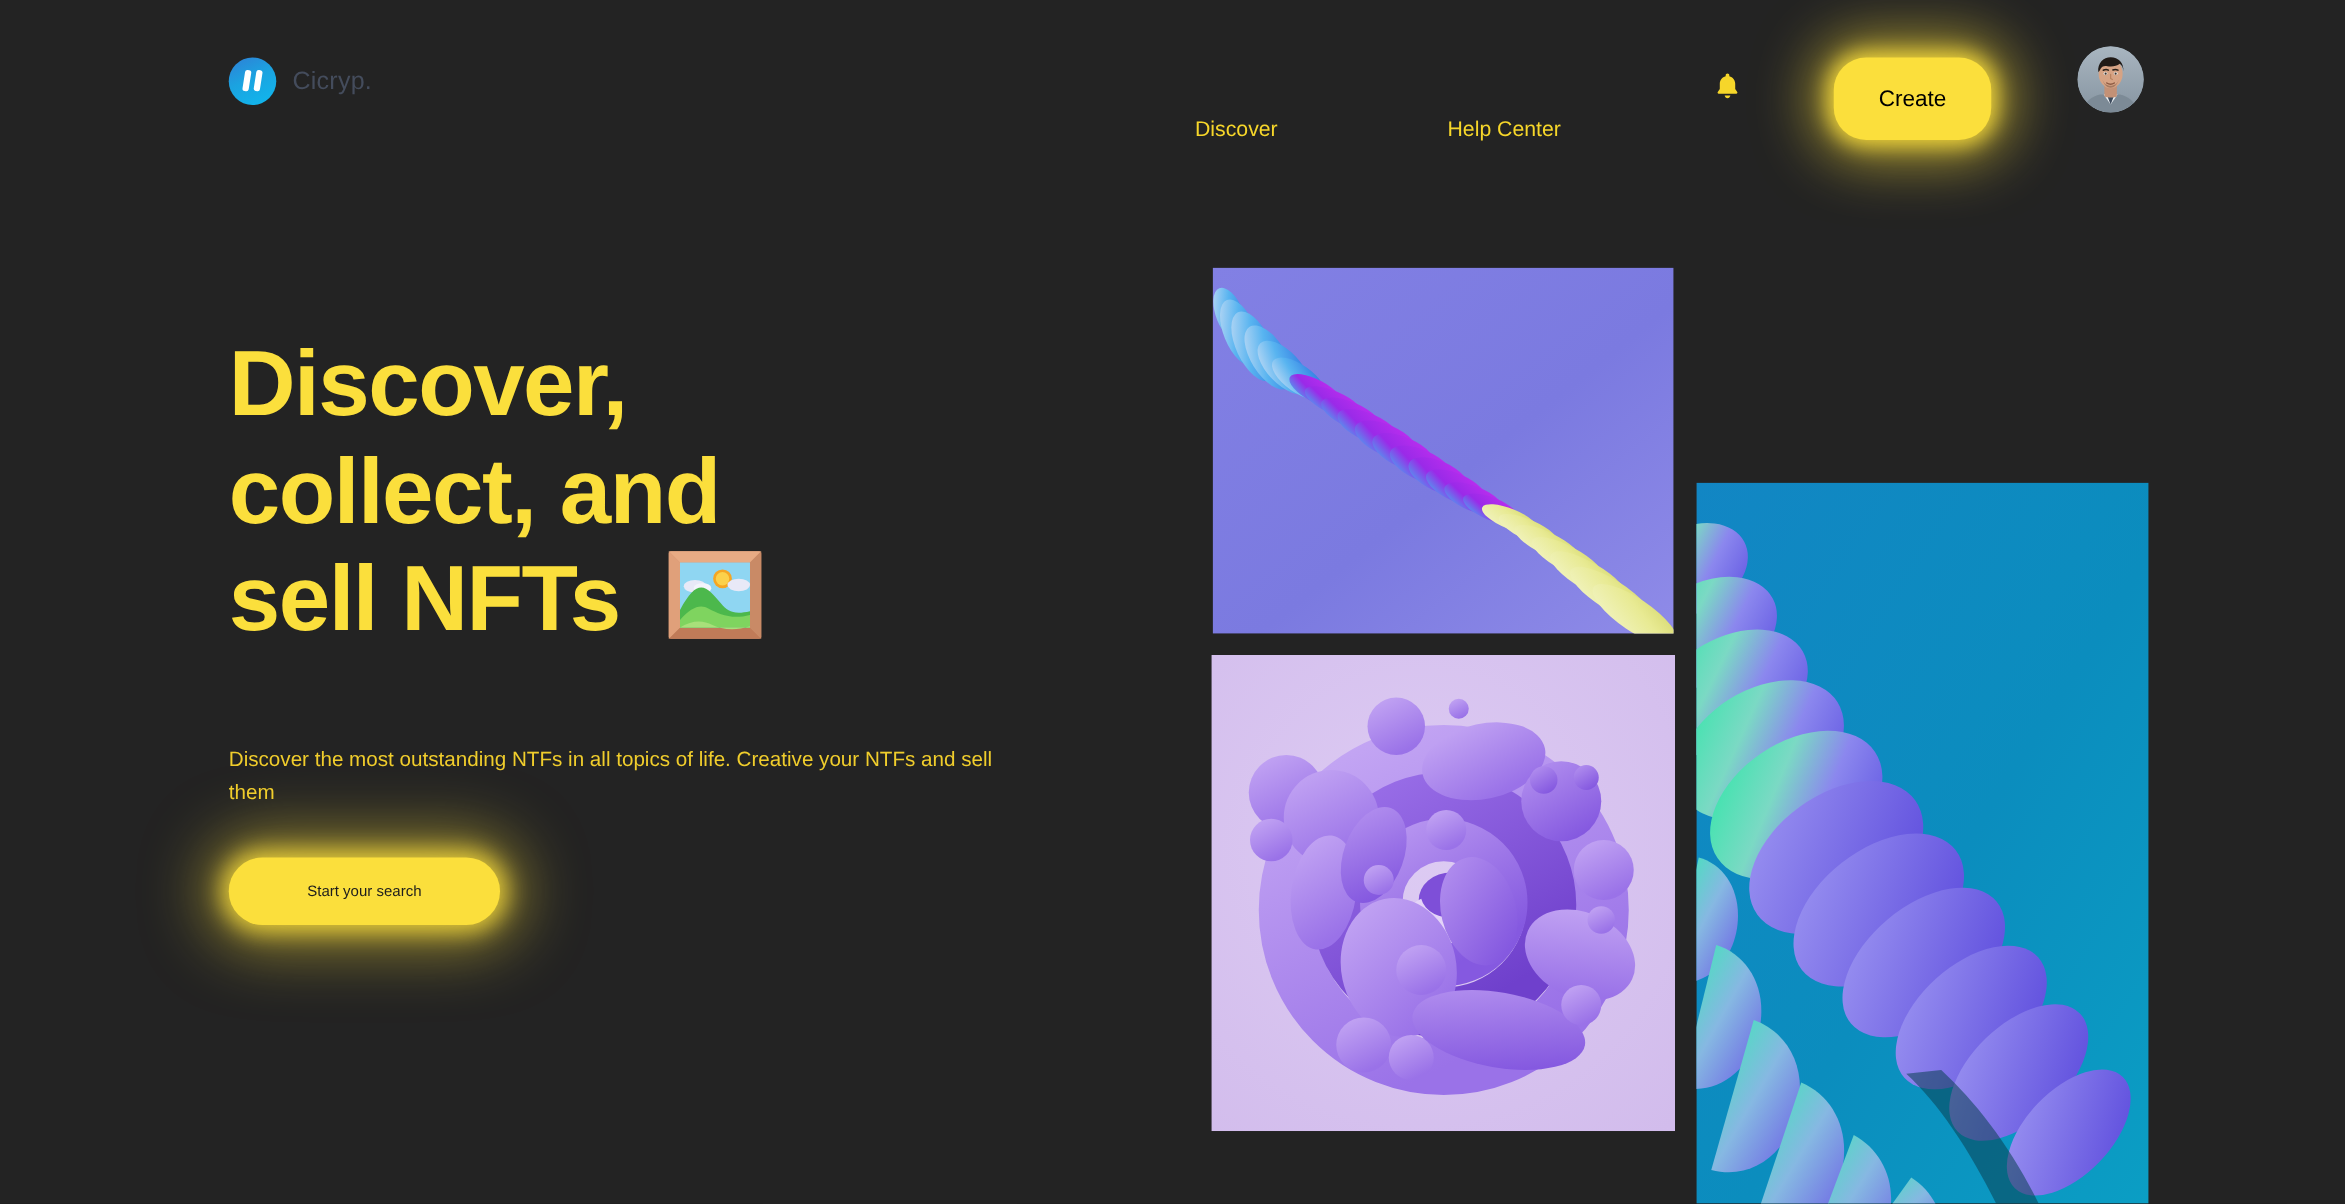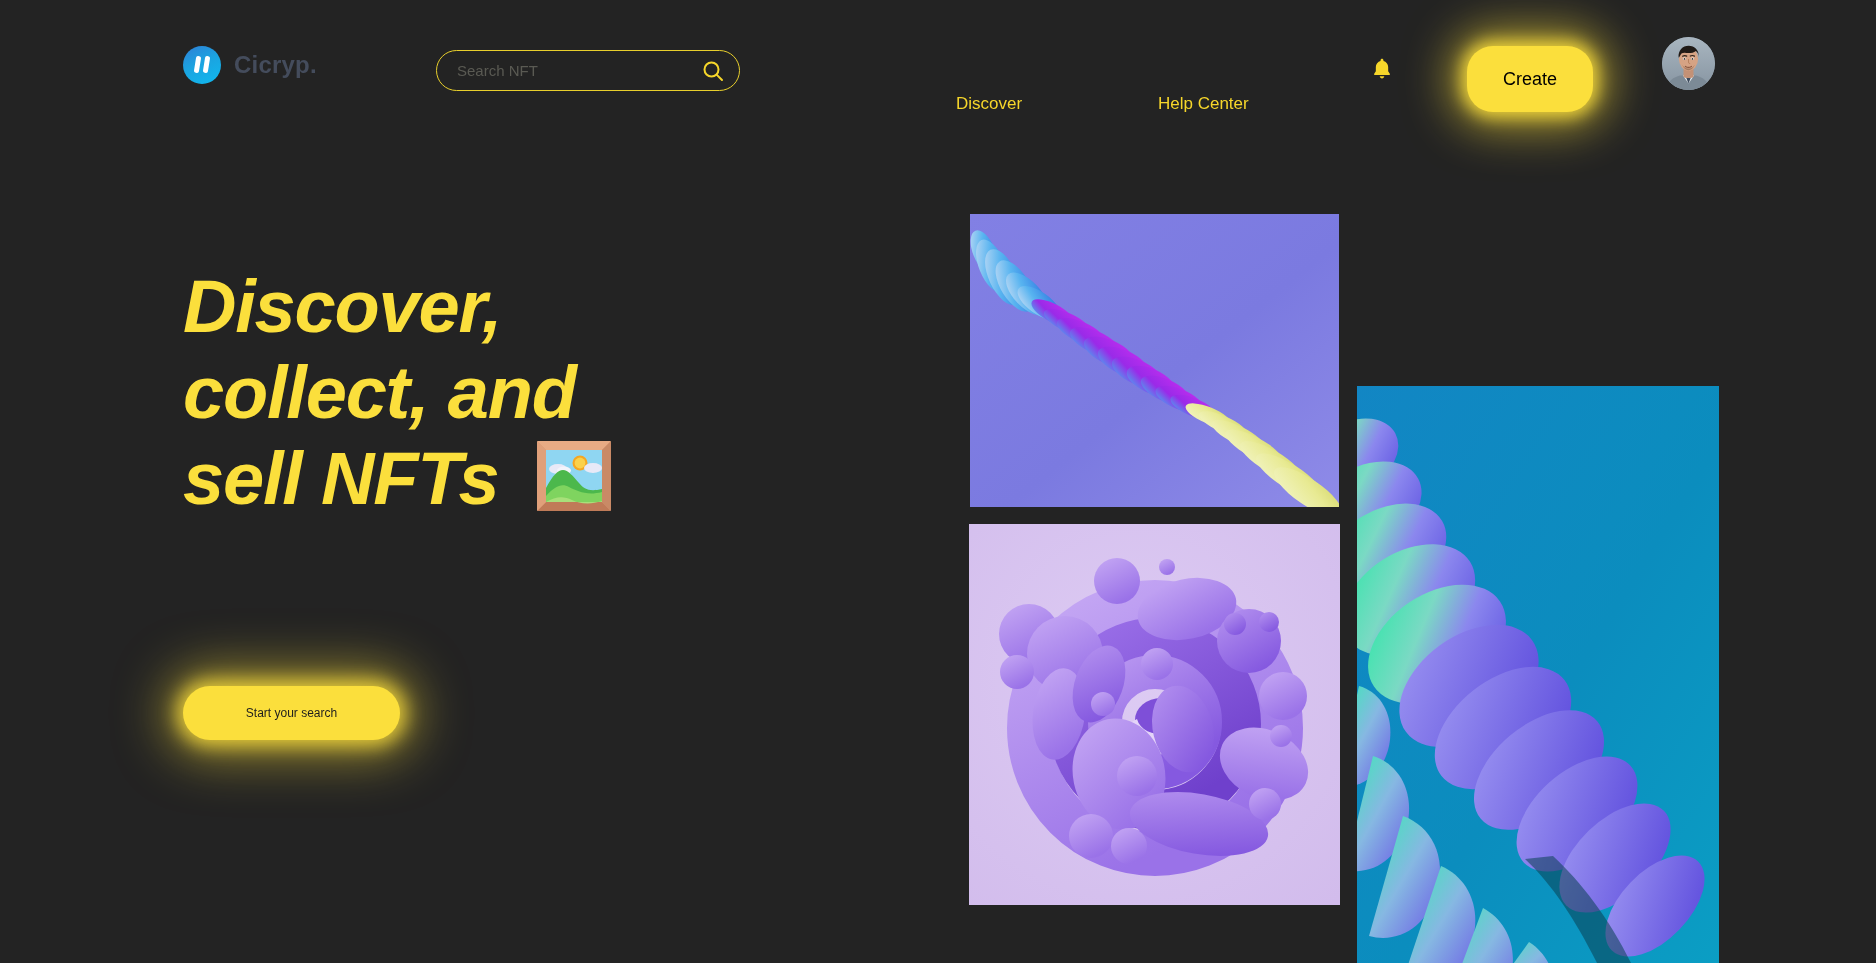--- a/index.html
+++ b/index.html
@@ -25,21 +25,21 @@
     width:38px; height:38px; border-radius:50%;
     background:linear-gradient(155deg,#2f7fd6 0%,#1ba3e0 45%,#0fb9ef 100%);
     position:relative; flex:0 0 auto;
   }
   .brand-mark .bar {
     position:absolute; background:#ffffff; border-radius:2px;
   }
   .brand-mark .bar1 { width:5px; height:17px; left:12px; top:10px; transform:rotate(9deg); }
   .brand-mark .bar2 { width:5px; height:17px; left:21px; top:10px; transform:rotate(9deg); }
   .brand-name {
-    font-size:24px; font-weight:700; color:#444c5c; letter-spacing:.2px;
+    font-size:20px; font-weight:400; color:#444c5c; letter-spacing:.2px;
   }
 
   .search-wrap {
     position:absolute; left:436px; top:50px;
     width:304px; height:41px;
     border:1.4px solid #e8cf2c; border-radius:21px;
     display:flex; align-items:center; padding:0 14px 0 20px;
     background:transparent;
   }
   .search-input {
@@ -76,21 +76,21 @@
     position:absolute; left:1662px; top:37px;
     width:53px; height:53px; border-radius:50%; overflow:hidden;
     background:#93a2ae;
   }
   .avatar svg { display:block; }
 
   
   .hero-title {
     position:absolute; left:183px; top:264px;
     font-size:74px; line-height:86px; font-weight:700;
-    color:#fbdf3c; letter-spacing:-1.2px; white-space:pre;font-style:italic;
+    color:#fbdf3c; letter-spacing:-1.2px; white-space:pre;
   }
   .hero-title .emoji-frame {
     display:inline-block; vertical-align:-12px; margin-left:36px;
   }
 
   .hero-sub {
     position:absolute; left:183px; top:595px;
     width:650px; font-size:16.5px; line-height:26px;
     color:#f0cd2c;
   }
@@ -120,29 +120,20 @@
   <header class="header">
 
     <div class="brand">
       <div class="brand-mark">
         <span class="bar bar1"></span>
         <span class="bar bar2"></span>
       </div>
       <span class="brand-name">Cicryp.</span>
     </div>
 
-    <div class="search-wrap">
-      <input class="search-input" type="text" placeholder="Search NFT" style="">
-      <span class="search-icon">
-        <svg viewBox="0 0 24 24" width="24" height="24" fill="none" stroke="#f6d62a" stroke-width="2">
-          <circle cx="10.5" cy="10.5" r="7"></circle>
-          <line x1="15.6" y1="15.6" x2="21" y2="21" stroke-linecap="round"></line>
-        </svg>
-      </span>
-    </div>
 
     <nav class="nav-links">
       <a class="nav-link discover" href="#">Discover</a>
       <a class="nav-link help" href="#">Help Center</a>
     </nav>
 
     <button class="bell-btn">
       <span>
         <svg viewBox="0 0 24 24" width="26" height="26" fill="#f6d62a">
           <path d="M12 2.6c-.75 0-1.35.6-1.35 1.35v.62C8.1 5.2 6.3 7.5 6.3 10.2v3.9l-1.5 2.2c-.35.5.02 1.2.64 1.2h13.12c.62 0 .99-.7.64-1.2l-1.5-2.2v-3.9c0-2.7-1.8-5-4.35-5.63v-.62c0-.75-.6-1.35-1.35-1.35z"></path>
@@ -206,20 +197,21 @@
       <circle cx="46" cy="27" r="7.5" fill="#f5a623"></circle>
       <circle cx="46" cy="27" r="5.4" fill="#fbd14b"></circle>
       <ellipse cx="24" cy="33" rx="9" ry="5" fill="#e8e9f7"></ellipse>
       <ellipse cx="30" cy="34.5" rx="7" ry="4" fill="#f3f4fb"></ellipse>
       <ellipse cx="59" cy="32" rx="9" ry="5" fill="#e8e9f7"></ellipse>
       <path d="M12 52c7-13 12-18 17-18s10 6 16 13c5 6 10 9 23 6v13H12z" fill="#4cb84c"></path>
       <path d="M12 60c9-10 16-13 23-9 8 4 18 9 33 5v10H12z" fill="#7fd45f"></path>
       <path d="M12 66c10-6 18-6 26-2 7 3.5 18 5 30 1v1H12z" fill="#a8e07a"></path>
     </svg></span></h1>
 
+  <p class="hero-sub">Discover the most outstanding NTFs in all topics of life. Creative your NTFs and sell them</p>
 
   <button class="cta-btn">Start your search</button>
 
   <div class="card card-1">
     <svg viewBox="0 0 369 293" preserveAspectRatio="none">
       <defs>
         <linearGradient id="c1bg" x1="0" y1="0" x2="1" y2="1">
           <stop offset="0%" stop-color="#8280e4"></stop>
           <stop offset="55%" stop-color="#7b7ae0"></stop>
           <stop offset="100%" stop-color="#8f8be8"></stop>

